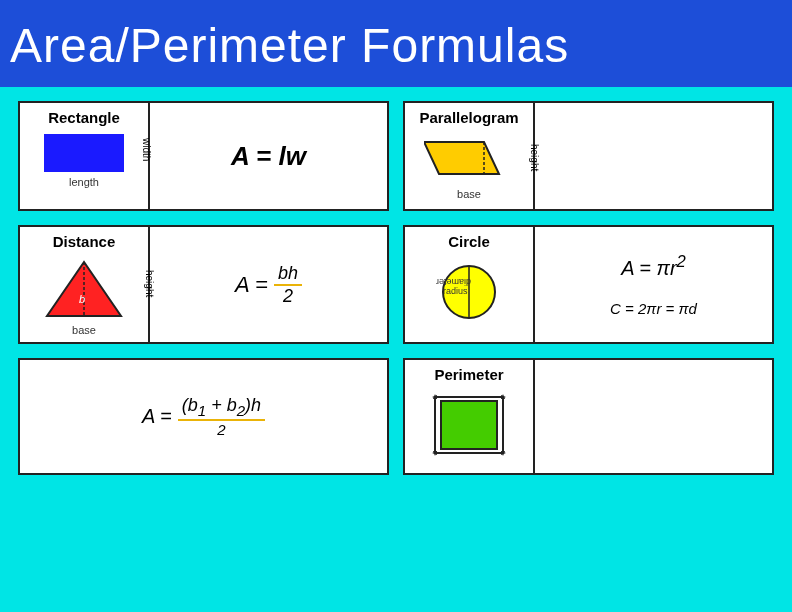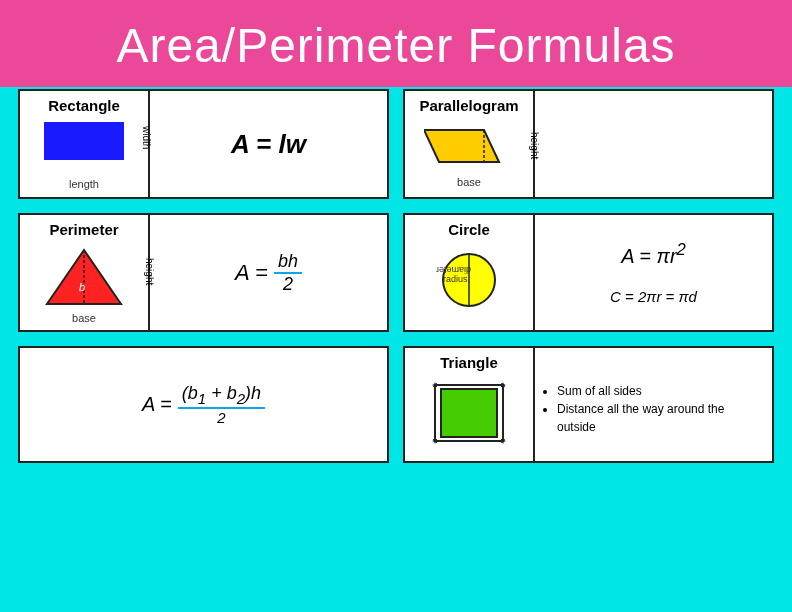--- a/index.html
+++ b/index.html
@@ -4,33 +4,32 @@
   <style>
     * { margin: 0; padding: 0; box-sizing: border-box; }
     body {
       width: 792px;
       height: 612px;
       background: #00e5e5;
       font-family: Arial, sans-serif;
       overflow: hidden;
     }
     .header {
-      background: #ec4899;
+      background: #1d4ed8;
       color: white;
-      text-align: center;
       padding: 18px 10px 14px;
       font-size: 48px;
       font-weight: 300;
       letter-spacing: 1px;
     }
     .main-content {
       display: grid;
       grid-template-columns: 1fr 1fr;
       gap: 14px;
-      padding: 2px 18px;
+      padding: 14px 18px;
     }
     .card {
       background: white;
       border: 2.5px solid #222;
       display: flex;
       flex-direction: row;
       min-height: 110px;
     }
     .card-left {
       background: white;
@@ -75,21 +74,21 @@
       padding-right: 6px;
     }
     .formula-fraction {
       display: inline-flex;
       flex-direction: column;
       align-items: center;
       vertical-align: middle;
       font-style: italic;
     }
     .formula-fraction .numerator {
-      border-bottom: 2px solid #0ea5e9;
+      border-bottom: 2px solid #eab308;
       padding: 0 4px;
       font-size: 18px;
     }
     .formula-fraction .denominator {
       padding: 0 4px;
       font-size: 18px;
     }
   </style>
 </head>
 <body>
@@ -98,21 +97,21 @@
 
 <div class="main-content">
 
   <div class="card">
     <div class="card-left">
       <div class="card-title">Rectangle</div>
       <div style="position:relative; display:inline-block;">
         <div class="rect-shape"></div>
         <span style="position:absolute; right:-28px; top:8px; font-size:10px; writing-mode:vertical-rl; text-orientation:mixed;">width</span>
       </div>
-      <div style="font-size:11px; color:#333; margin-top:16px;">length</div>
+      <div style="font-size:11px; color:#333; margin-top:2px;">length</div>
     </div>
     <div class="card-formula">
       <span style="font-style:italic; font-size:26px;font-weight:bold;">A = lw</span>
     </div>
   </div>
 
   <div class="card">
     <div class="card-left">
       <div class="card-title">Parallelogram</div>
       <div style="position:relative; display:inline-block; margin: 4px auto 2px;">
@@ -122,21 +121,21 @@
           <line x1="60" y1="8" x2="60" y2="40" stroke="#222" stroke-width="1.5" stroke-dasharray="3,2"></line>
         </svg>
         <span style="position:absolute; right:-26px; top:10px; font-size:10px; writing-mode:vertical-rl;">height</span>
       </div>
       <div style="font-size:11px; color:#333; margin-top:0px;">base</div>
     </div>
   </div>
 
   <div class="card">
     <div class="card-left">
-      <div class="card-title">Perimeter</div>
+      <div class="card-title">Distance</div>
       <div style="position:relative; display:inline-block; margin:4px auto 0;">
         <svg width="90" height="62">
           <polygon points="45,4 8,58 82,58" fill="#ff2222" stroke="#222" stroke-width="2"></polygon>
 
           <line x1="45" y1="4" x2="45" y2="58" stroke="#222" stroke-width="1.5" stroke-dasharray="3,2"></line>
 
           <text x="40" y="45" font-size="11" font-style="italic" fill="white">b</text>
         </svg>
         <span style="position:absolute; right:-26px; top:12px; font-size:10px; writing-mode:vertical-rl;">height</span>
       </div>
@@ -186,21 +185,21 @@
         <div class="formula-fraction">
           <span class="numerator" style="font-size:18px;">(b<sub>1</sub> + b<sub>2</sub>)h</span>
           <span class="denominator" style="font-size:15px;">2</span>
         </div>
       </div>
     </div>
   </div>
 
   <div class="card">
     <div class="card-left">
-      <div class="card-title">Triangle</div>
+      <div class="card-title">Perimeter</div>
       <div style="position:relative; display:inline-block; margin:4px auto 2px;">
         <svg width="80" height="70">
 
           <rect x="12" y="10" width="56" height="48" fill="#44cc00" stroke="#222" stroke-width="2"></rect>
 
           <line x1="8" y1="6" x2="72" y2="6" stroke="#222" stroke-width="2"></line>
           <polygon points="8,4 8,8 3,6" fill="#222"></polygon>
           <polygon points="72,4 72,8 77,6" fill="#222"></polygon>
 
           <line x1="8" y1="62" x2="72" y2="62" stroke="#222" stroke-width="2"></line>
@@ -210,21 +209,15 @@
           <line x1="6" y1="8" x2="6" y2="60" stroke="#222" stroke-width="2"></line>
           <polygon points="4,8 8,8 6,3" fill="#222"></polygon>
           <polygon points="4,60 8,60 6,65" fill="#222"></polygon>
 
           <line x1="74" y1="8" x2="74" y2="60" stroke="#222" stroke-width="2"></line>
           <polygon points="72,8 76,8 74,3" fill="#222"></polygon>
           <polygon points="72,60 76,60 74,65" fill="#222"></polygon>
         </svg>
       </div>
     </div>
-    <div style="flex:1; display:flex; align-items:center; padding:6px 4px;">
-      <ul class="perimeter-bullet-list">
-        <li>Sum of all sides</li>
-        <li>Distance all the way around the outside</li>
-      </ul>
-    </div>
   </div>
 
 </div>
 
 </body></html>

